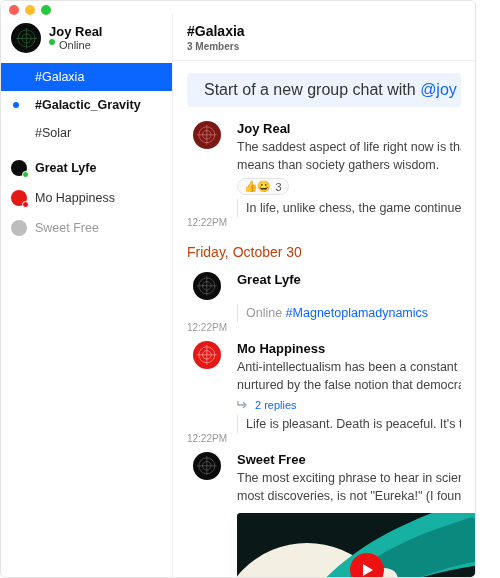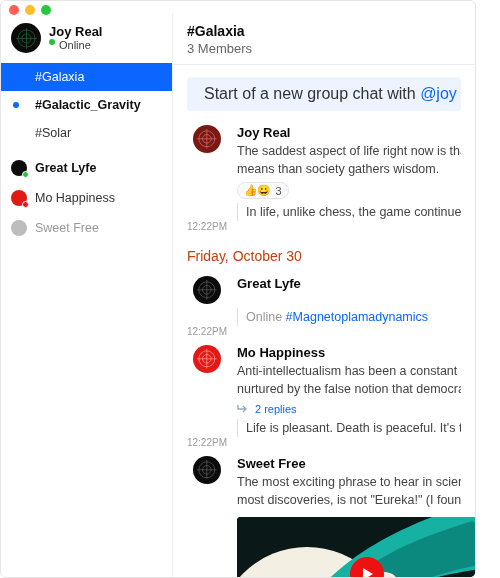--- a/index.html
+++ b/index.html
@@ -21,21 +21,21 @@
   .nav-item.channel::before{content:""; position:absolute; left:14px; width:8px;height:8px;}
   .nav-item.selected{ background:#0a66ff; color:#fff; }
   .nav-item .unread{position:absolute; left:12px; width:6px;height:6px;border-radius:50%; background:#0a66ff;}
   .nav-item.dm { padding-left:10px; gap:8px;}
   .mini-av{width:16px;height:16px;border-radius:50%; flex:0 0 16px; position:relative;}
   .mini-av .presence{position:absolute;right:-2px;bottom:-2px;width:7px;height:7px;border-radius:50%;border:1.5px solid #fff;}
   .muted{color:#9a9a9a;}
   .main { flex:1; display:flex; flex-direction:column; min-width:0;}
   .header { padding: 10px 14px 8px 14px; border-bottom:1px solid #eee;}
   .h-title{font-weight:700; font-size:14px;}
-  .h-sub{font-size:13px; color:#666; margin-top:2px;}
+  .h-sub{font-size:10px; color:#666; margin-top:2px;font-weight:bold;}
   .banner{ margin:12px 14px 8px 14px; background:#eef4ff; color:#333; font-size:16px; padding:8px 17px; border-radius:4px; white-space:nowrap; overflow:hidden;}
   .banner .mention{color:#0a66ff;}
   .stream{ flex:1; overflow:hidden; padding: 0 0 4px 0;}
   .msg{ display:flex; padding: 6px 14px 2px 14px; gap:10px;}
   .gutter{width:40px; flex:0 0 40px; display:flex; flex-direction:column; align-items:center;}
   .time{font-size:10px; color:#9a9a9a; margin-top:4px;}
   .content{flex:1; min-width:0;}
   .author{font-weight:700; font-size:13px; margin-bottom:2px;}
   .text{font-size:12.5px; color:#444; line-height:1.45; white-space:nowrap; overflow:hidden;}
   .reaction{display:inline-flex; align-items:center; gap:4px; border:1px solid #e3e3e3; border-radius:10px; padding:1px 6px; font-size:11px; margin-top:4px; color:#555; background:#fafafa;}

